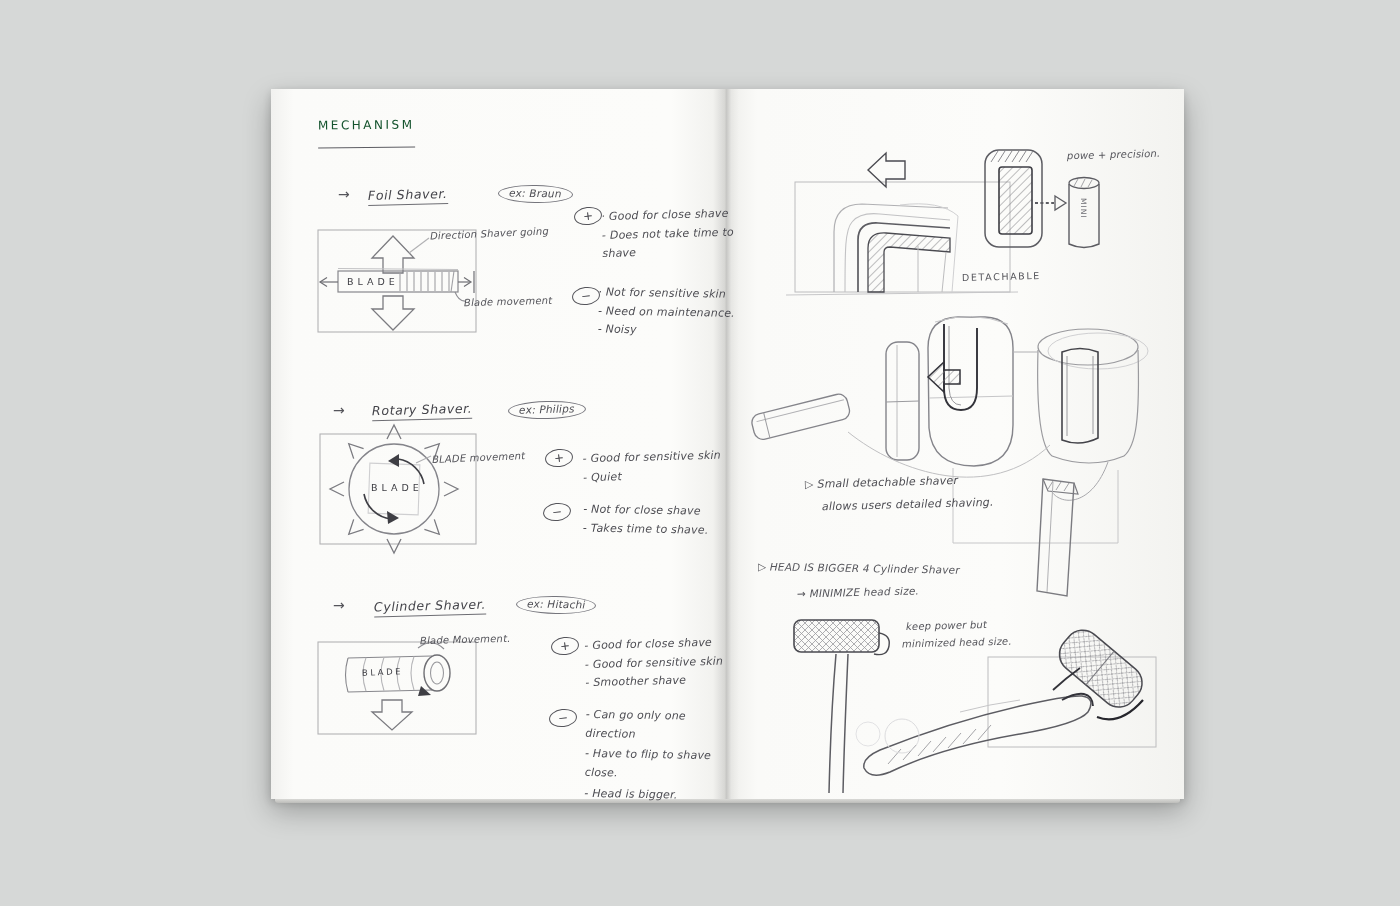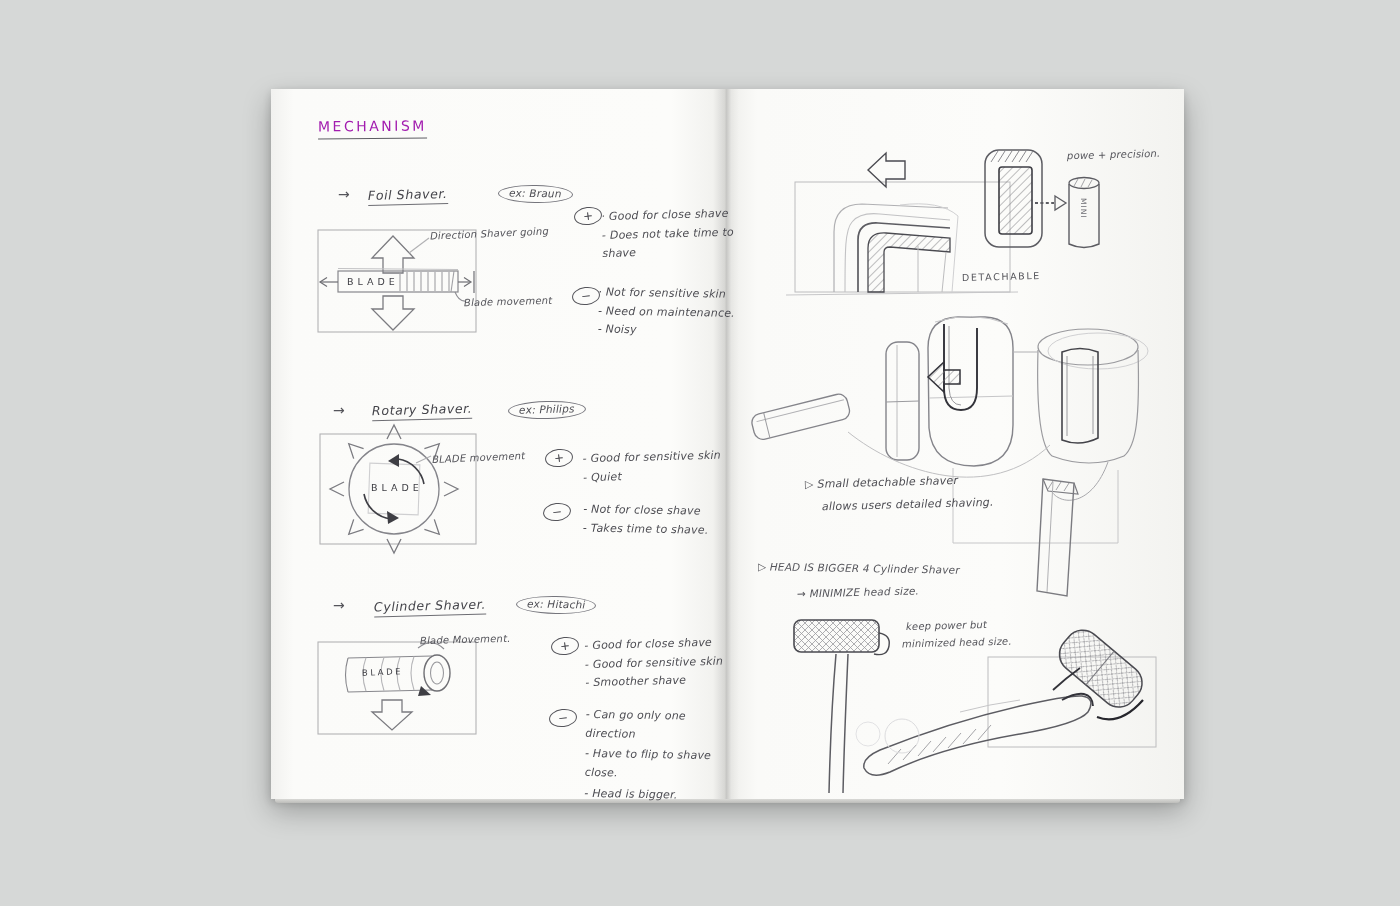--- a/index.html
+++ b/index.html
@@ -27,22 +27,22 @@
   .harrow{font-style:normal;font-size:14px;color:#55555b;}
   .oval{border:1.2px solid #75757c;border-radius:50%;padding:1px 10px 2px 10px;font-size:10.5px;
       color:#4d4d53;}
   .sign-oval{position:absolute;width:26px;height:16px;border:1.4px solid #54545a;border-radius:50%;
       display:flex;align-items:center;justify-content:center;font-size:12px;font-style:normal;
       color:#3e3e44;transform:rotate(-7deg);}
   .blade{position:absolute;font-size:9.5px;letter-spacing:4px;color:#3e3e44;font-style:normal;}
   .caps{font-style:normal;letter-spacing:1.6px;font-size:9.5px;color:#56565c;}
   .tilt1{transform:rotate(-1.5deg);} .tilt2{transform:rotate(1deg);} .tilt3{transform:rotate(-2.5deg);}
   .vert{writing-mode:vertical-rl;font-size:7.5px;letter-spacing:1px;color:#6a6a70;font-style:normal;}
-  .title{font-style:normal;font-size:14px;letter-spacing:2.5px;color:#a21caf;
-      border-bottom:1.4px solid #5d5d63;padding-bottom:2px;transform:rotate(-.5deg);}
+  .title{font-style:normal;font-size:12px;letter-spacing:2.5px;color:#14532d;
+      border-bottom:1.4px solid #5d5d63;padding-bottom:14px;transform:rotate(-.5deg);}
 </style>
 </head>
 <body>
 
 <div class="stage">
   <div class="spread">
     <div class="pg-shade-l"></div>
     <div class="pg-shade-r"></div>
     <div class="fold"></div>
     <div class="bottom-edge"></div>

